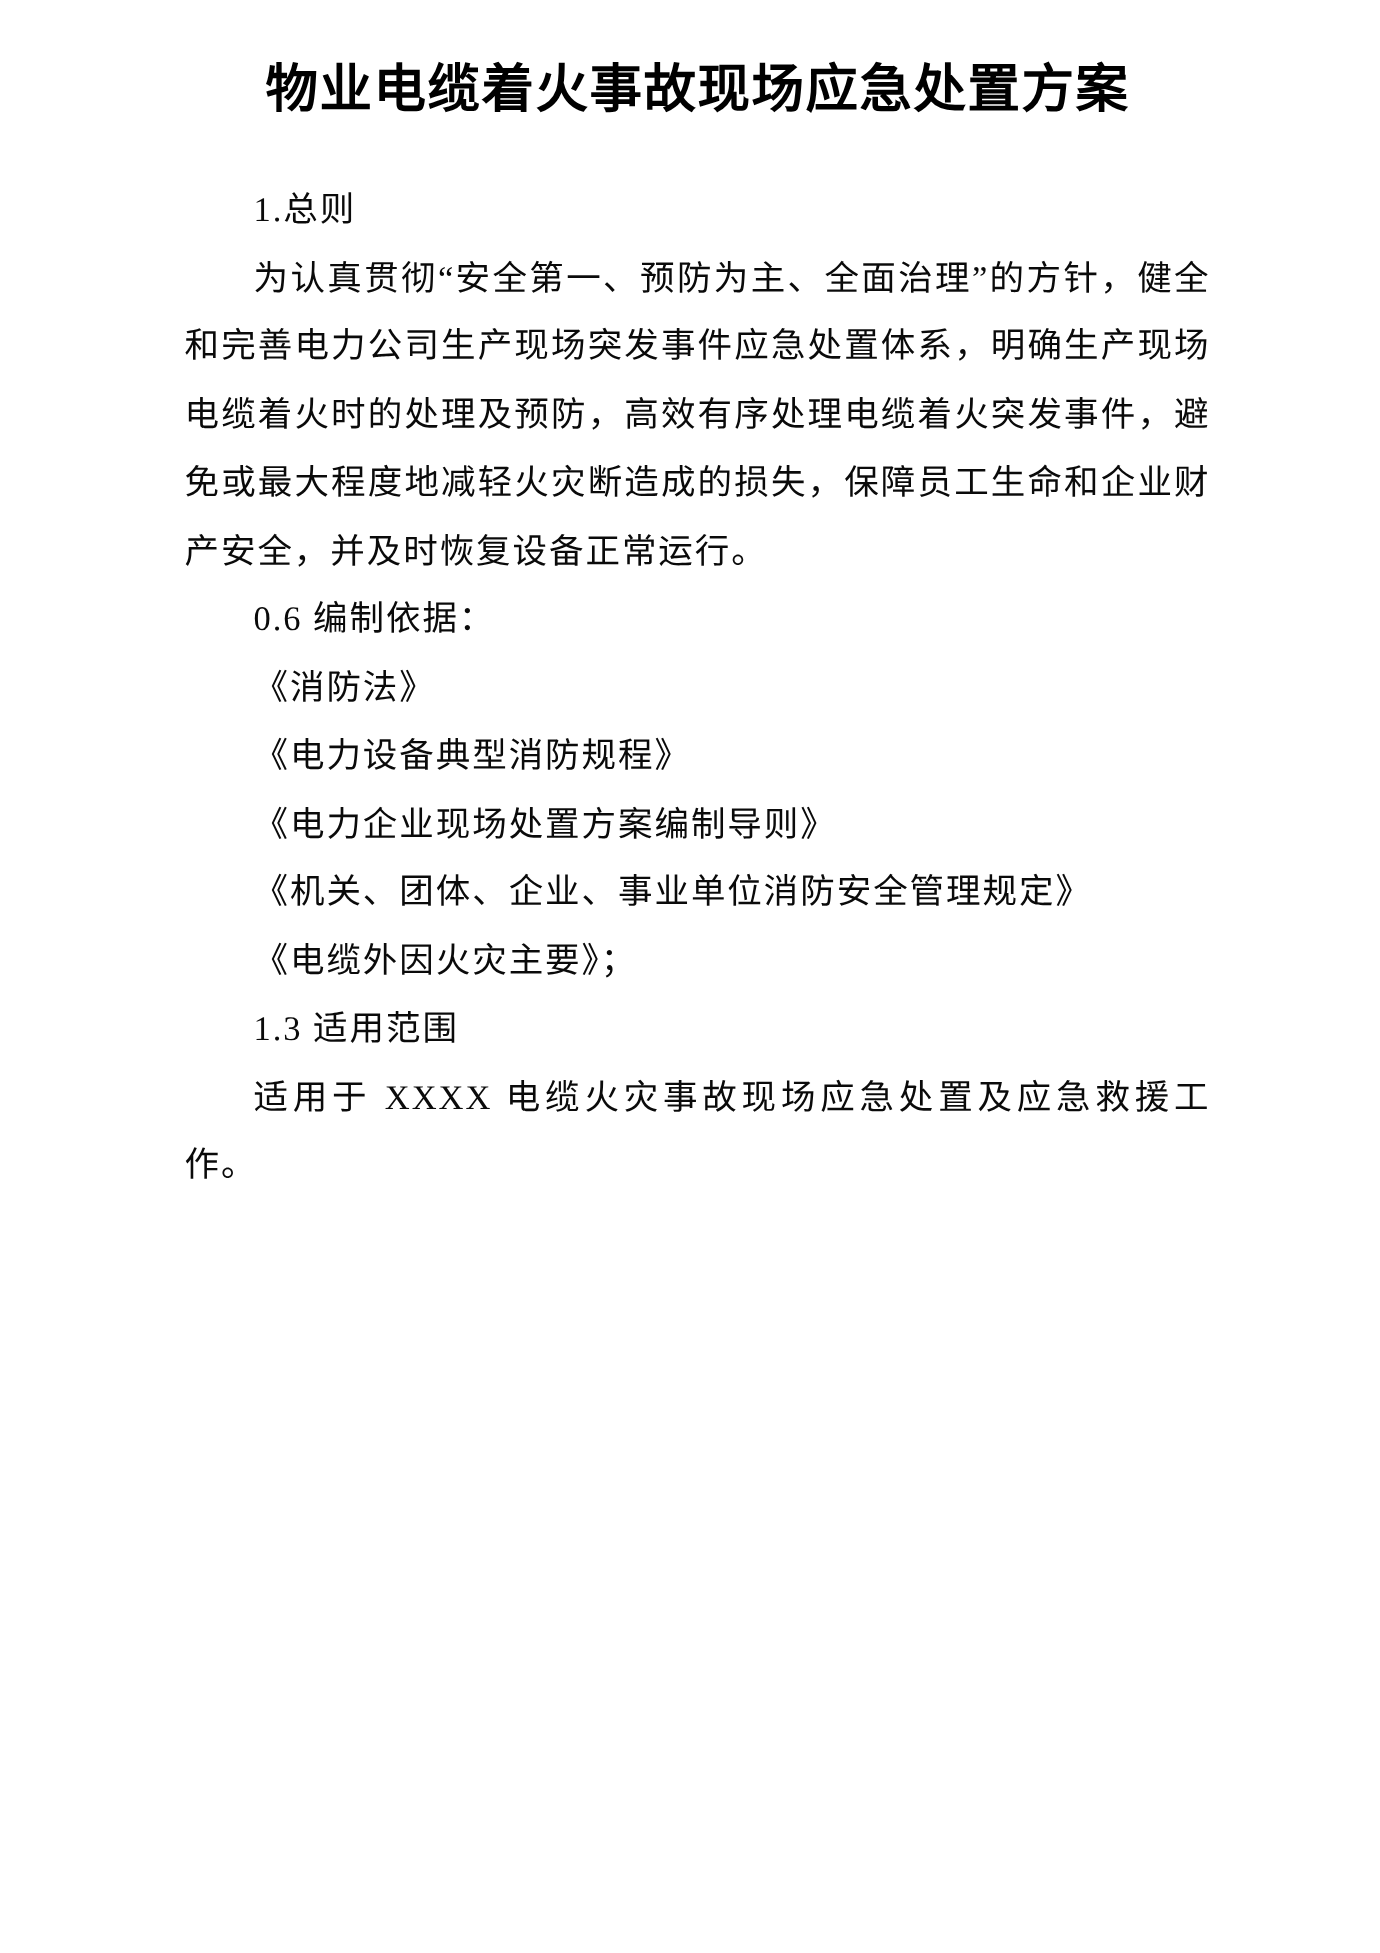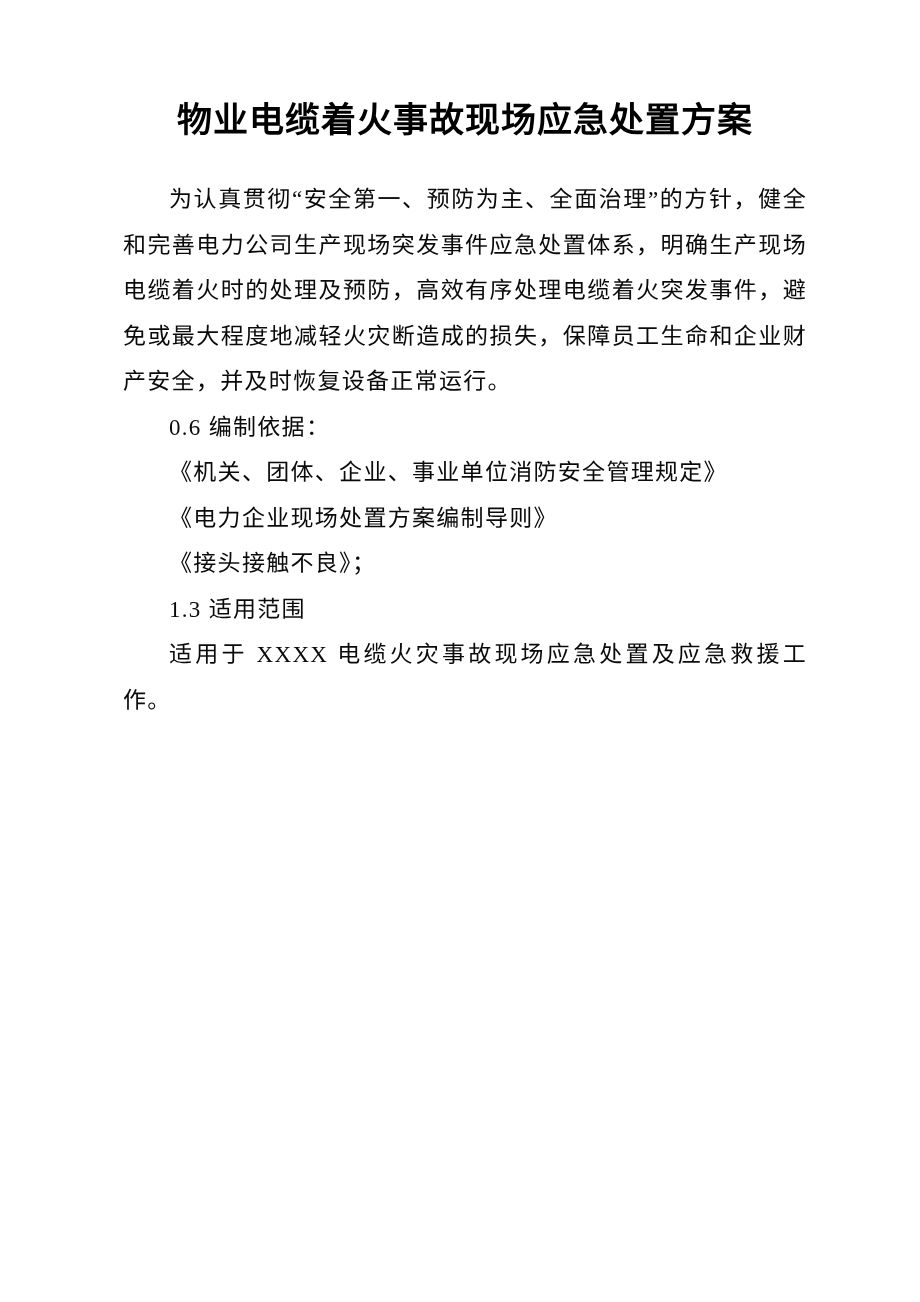--- a/index.html
+++ b/index.html
@@ -7,21 +7,21 @@
     padding: 0;
     background: #ffffff;
   }
   .page {
     position: relative;
     width: 920px;
     height: 1302px;
     margin: 0 auto;
     background: #ffffff;
     box-sizing: border-box;
-    padding: 96px 113px 0 123px;
+    padding: 36px 113px 0 123px;
     overflow: hidden;
     color: #000000;
     font-family: "Liberation Serif", "DejaVu Serif", serif;
   }
   .doc-title {
     font-family: "Liberation Sans", "DejaVu Sans", sans-serif;
     font-weight: bold;
     font-size: 35px;
     line-height: 1.35;
     text-align: center;
@@ -43,21 +43,24 @@
   .doc-block.paragraph {
     text-indent: 2em;
   }
 </style>
 </head>
 <body>
 
 <div class="page">
   <h1 class="doc-title">物业电缆着火事故现场应急处置方案</h1>
   <div>
+      <p class="doc-block heading">1.总则</p>
       <p class="doc-block paragraph">为认真贯彻“安全第一、预防为主、全面治理”的方针，健全和完善电力公司生产现场突发事件应急处置体系，明确生产现场电缆着火时的处理及预防，高效有序处理电缆着火突发事件，避免或最大程度地减轻火灾断造成的损失，保障员工生命和企业财产安全，并及时恢复设备正常运行。</p>
       <p class="doc-block heading">0.6 编制依据：</p>
+      <p class="doc-block reference">《消防法》</p>
+      <p class="doc-block reference">《电力设备典型消防规程》</p>
+      <p class="doc-block reference">《电力企业现场处置方案编制导则》</p>
       <p class="doc-block reference">《机关、团体、企业、事业单位消防安全管理规定》</p>
-      <p class="doc-block reference">《电力企业现场处置方案编制导则》</p>
-      <p class="doc-block reference">《接头接触不良》；</p>
+      <p class="doc-block reference">《电缆外因火灾主要》；</p>
       <p class="doc-block heading">1.3 适用范围</p>
       <p class="doc-block paragraph">适用于 XXXX 电缆火灾事故现场应急处置及应急救援工作。</p>
     </div>
 </div>
 
 </body></html>

